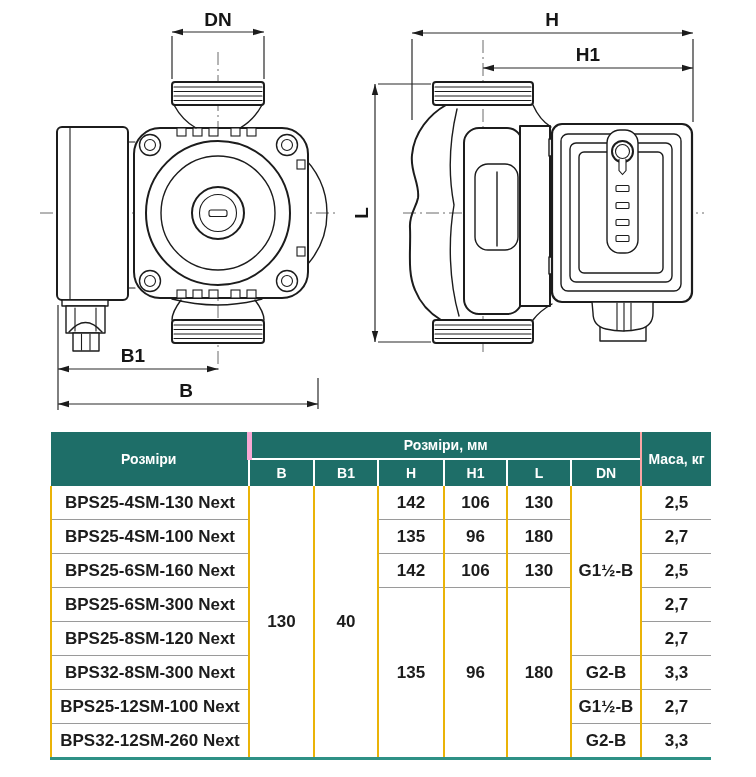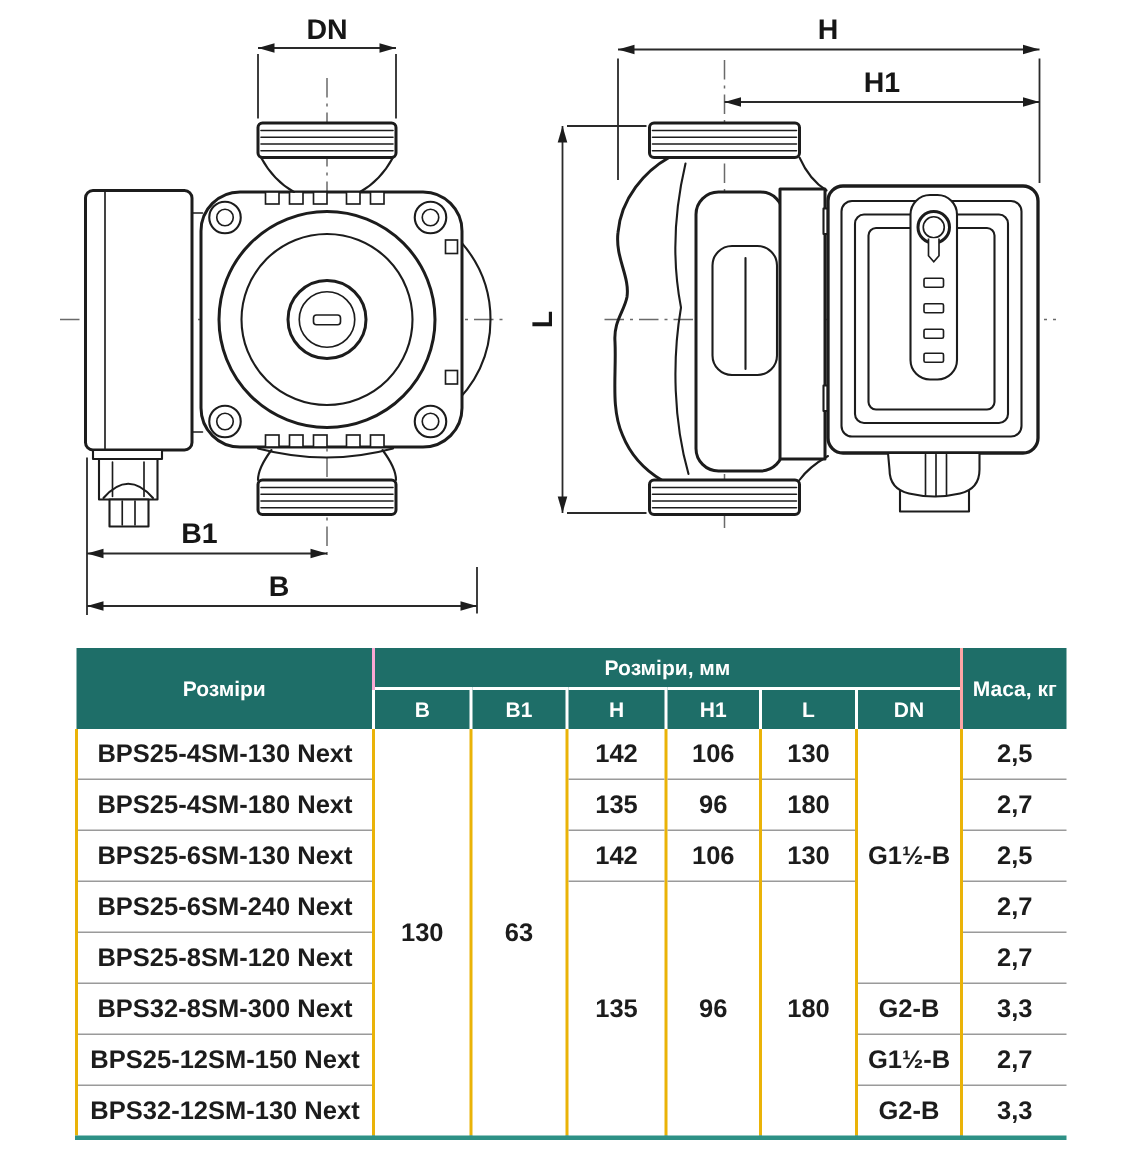--- a/index.html
+++ b/index.html
@@ -18,21 +18,21 @@
   .dim {fill:none;stroke:#2a2a2a;stroke-width:1.2;}
   .arr {fill:#1c1c1c;stroke:none;}
   .dimlabel{font:bold 19px "Liberation Sans",sans-serif;fill:#161616;}
 
   
   table.spec{position:absolute;left:50px;top:432px;width:660px;border-collapse:collapse;
              table-layout:fixed;border-bottom:3px solid #2E9186;}
   table.spec th{background:#1E6E68;color:#ffffff;font-size:14px;font-weight:bold;
                 padding:0;height:26px;text-align:center;}
   th.model-h{border:none;}
-  th.dims-h{border-left:2px solid #f9a8d4;}
+  th.dims-h{border-left:5px solid #f9a8d4;}
   th.mass-h{border-left:2px solid #fca5a5;}
   th.sub{border-left:2px solid #ffffff;border-top:2px solid #ffffff;}
   table.spec td{border-left:2px solid #eab308;border-bottom:1px solid #9a9a9a;
                 height:33px;padding:0;text-align:center;vertical-align:middle;
                 font-size:17px;font-weight:bold;color:#1c1c1c;white-space:nowrap;}
   td.model{border-left:none;text-align:left;padding-left:3px;font-size:16.5px;}
 </style>
 </head>
 <body>
 
@@ -238,62 +238,62 @@
         <th class="sub">H</th>
         <th class="sub">H1</th>
         <th class="sub">L</th>
         <th class="sub">DN</th>
       </tr>
     </thead>
     <tbody>
       <tr>
         <td class="model">BPS25-4SM-130 Next</td>
         <td rowspan="8">130</td>
-        <td rowspan="8">63</td>
+        <td rowspan="8">40</td>
         <td>142</td>
         <td>106</td>
         <td>130</td>
         <td rowspan="5">G1½-B</td>
         <td>2,5</td>
       </tr>
       <tr>
-        <td class="model">BPS25-4SM-180 Next</td>
+        <td class="model">BPS25-4SM-100 Next</td>
         <td>135</td>
         <td>96</td>
         <td>180</td>
         <td>2,7</td>
       </tr>
       <tr>
-        <td class="model">BPS25-6SM-130 Next</td>
+        <td class="model">BPS25-6SM-160 Next</td>
         <td>142</td>
         <td>106</td>
         <td>130</td>
         <td>2,5</td>
       </tr>
       <tr>
-        <td class="model">BPS25-6SM-240 Next</td>
+        <td class="model">BPS25-6SM-300 Next</td>
         <td rowspan="5">135</td>
         <td rowspan="5">96</td>
         <td rowspan="5">180</td>
         <td>2,7</td>
       </tr>
       <tr>
         <td class="model">BPS25-8SM-120 Next</td>
         <td>2,7</td>
       </tr>
       <tr>
         <td class="model">BPS32-8SM-300 Next</td>
         <td>G2-B</td>
         <td>3,3</td>
       </tr>
       <tr>
-        <td class="model">BPS25-12SM-150 Next</td>
+        <td class="model">BPS25-12SM-100 Next</td>
         <td>G1½-B</td>
         <td>2,7</td>
       </tr>
       <tr>
-        <td class="model">BPS32-12SM-130 Next</td>
+        <td class="model">BPS32-12SM-260 Next</td>
         <td>G2-B</td>
         <td>3,3</td>
       </tr>
     </tbody>
   </table>
 </div>
 
 </body></html>

